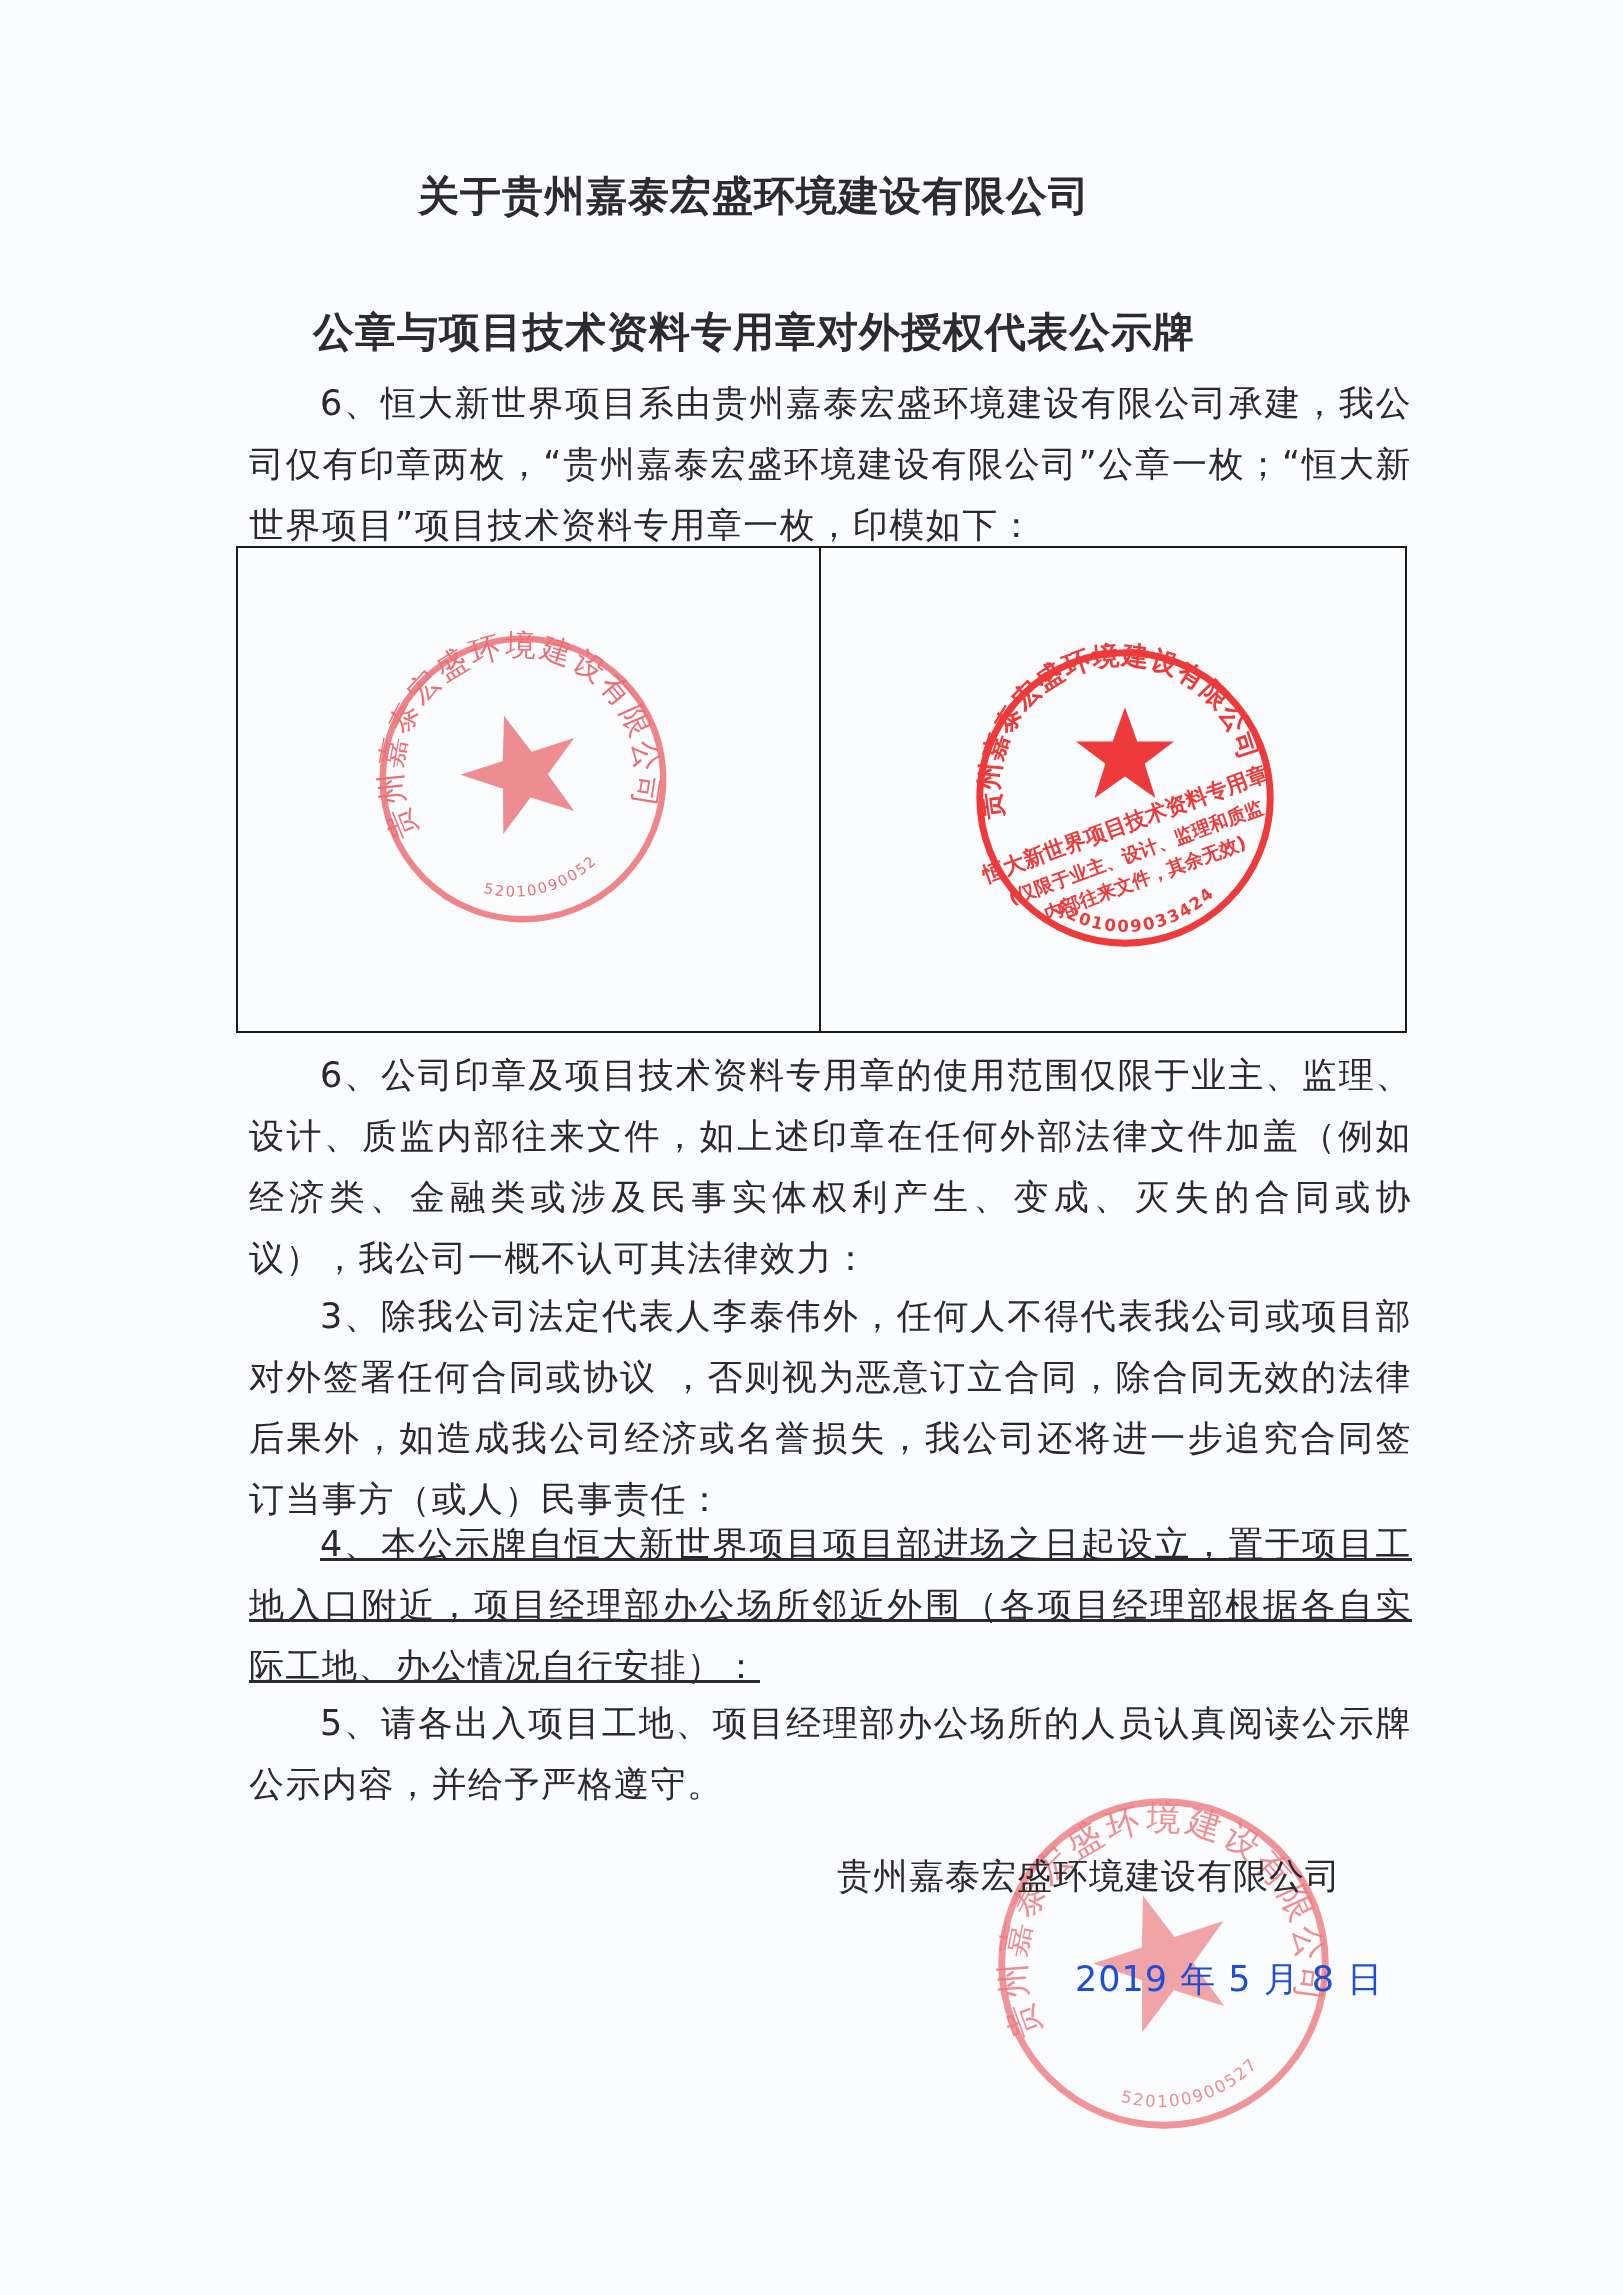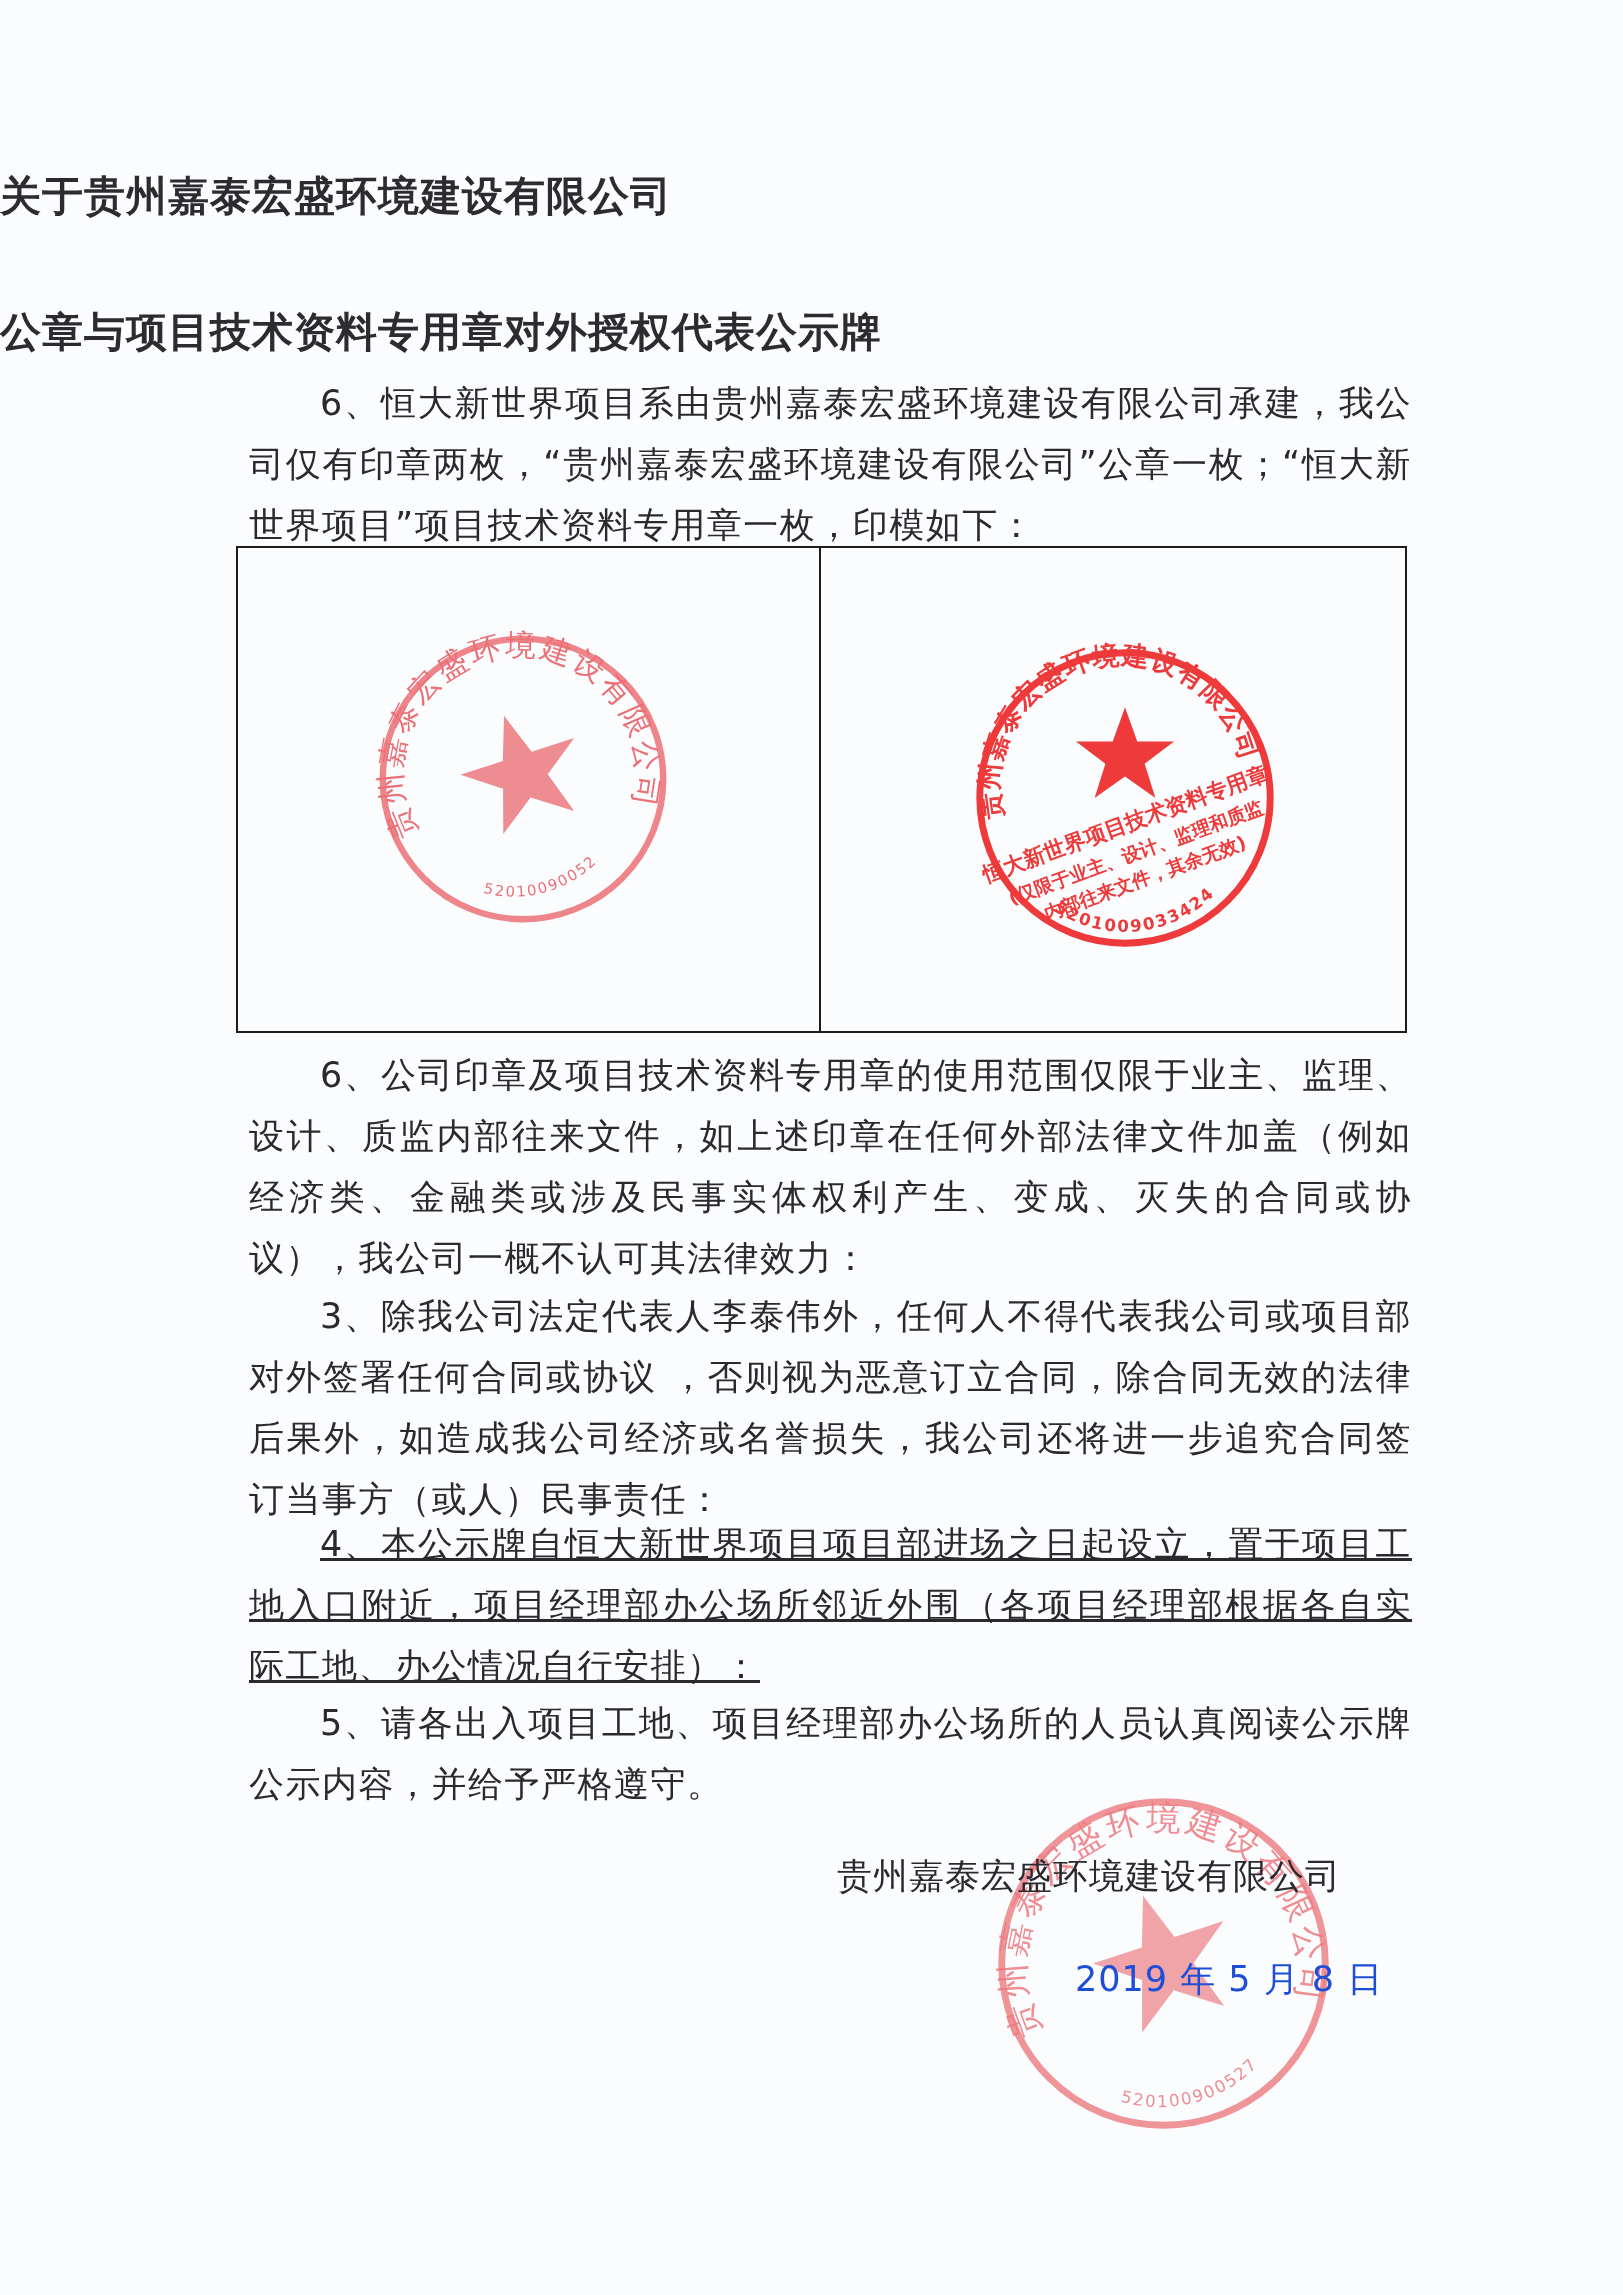--- a/index.html
+++ b/index.html
@@ -3,21 +3,21 @@
 <meta charset="utf-8">
 <style>
   html, body { margin:0; padding:0; }
   body {
     width:1624px; height:2295px; position:relative; overflow:hidden;
     background:#fbfcfe;
     font-family:"DejaVu Serif", "Liberation Serif", serif;
     color:#2a2a2e;
   }
   .title {
-    position:absolute; left:0; width:1508px; 
+    position:absolute; left:0; width:1508px; text-align:center;
     font-family:"DejaVu Sans", "Liberation Sans", sans-serif;
     font-weight:bold; font-size:41px; letter-spacing:1px; color:#2c2c30;
   }
   .t1 { top:169px; }
   .t2 { top:258px;margin-top:47px; }
   .para {
     position:absolute; left:249px; width:1163px;
     font-size:35px; line-height:61px; letter-spacing:1.5px;
     text-align:justify; text-indent:71px;
     font-family:"DejaVu Sans", "Liberation Sans", sans-serif;

